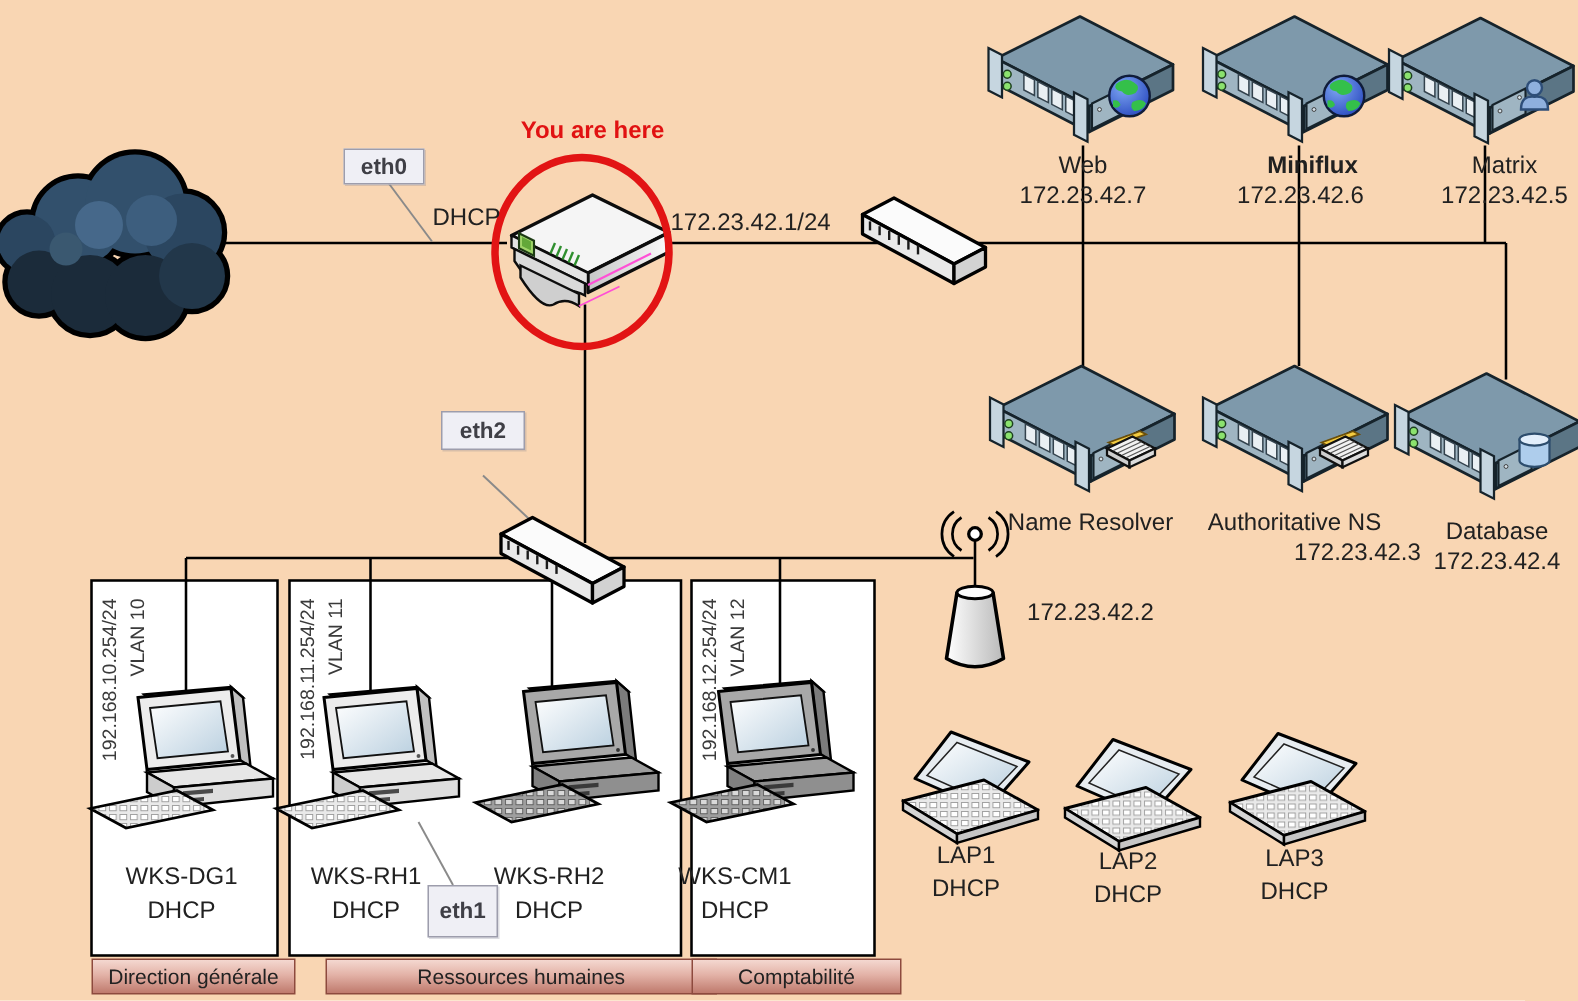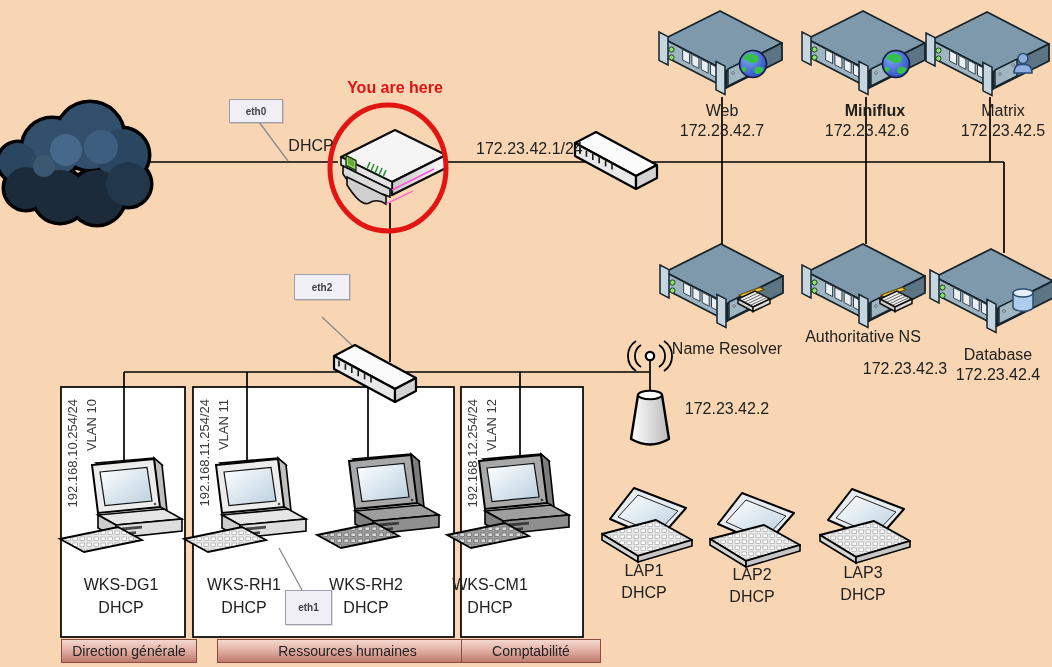--- a/index.html
+++ b/index.html
@@ -4,21 +4,21 @@
 <style>
   html,body{margin:0;padding:0;}
   .stage{position:relative;width:1052px;height:667px;background:#f9d6b3;overflow:hidden;
          font-family:"Liberation Sans",sans-serif;}
   .stage svg.art{position:absolute;left:0;top:0;}
   .t{position:absolute;font-size:16px;color:#212121;white-space:nowrap;
      transform:translateX(-50%);text-align:center;line-height:1.15;}
   .t.left{transform:none;text-align:left;}
   .marker{font-weight:bold;color:#e11212;}
   .ifbox{position:absolute;background:#efeff5;border:1.5px solid #9d9dac;color:#3f3f46;
-         font-weight:bold;font-size:10px;display:flex;align-items:center;justify-content:center;
+         font-weight:bold;font-size:15px;display:flex;align-items:center;justify-content:center;
          box-sizing:border-box;box-shadow:1px 1px 0 rgba(120,120,140,.25);}
   .vlabel{position:absolute;transform:rotate(-90deg);transform-origin:0 0;width:112px;
           font-size:13px;line-height:19px;color:#3a3a3a;text-align:right;white-space:nowrap;}
   .vlabel span{display:block;}
   .strip{position:absolute;height:24px;box-sizing:border-box;border:1.5px solid #8d4a3e;
          background:linear-gradient(#f4d8d0,#e3b2a7 45%,#bf7a6d);display:flex;align-items:center;
          justify-content:center;font-size:14px;color:#222;}
 </style>
 </head>
 <body>
@@ -278,31 +278,31 @@
   </g>
   <use href="#sym-cone" x="629" y="389"></use>
 </svg>
 
 <div class="ifbox" style="left:229px;top:99px;width:54px;height:24px;">eth0</div>
 <div class="ifbox" style="left:294px;top:274px;width:56px;height:26px;">eth2</div>
 <div class="ifbox" style="left:285px;top:590px;width:47px;height:35px;">eth1</div>
 
 <div class="t marker" style="left:395px;top:79px;">You are here</div>
 <div class="t" style="left:311px;top:137px;">DHCP</div>
-<div class="t left" style="left:447px;top:140px;padding-left:29px;">172.23.42.1/24</div>
+<div class="t left" style="left:447px;top:140px;">172.23.42.1/24</div>
 
 <div class="t" style="left:722px;top:102px;">Web</div>
 <div class="t" style="left:722px;top:122px;">172.23.42.7</div>
 <div class="t" style="left:875px;top:102px;font-weight:bold;">Miniflux</div>
 <div class="t" style="left:867px;top:122px;">172.23.42.6</div>
 <div class="t" style="left:1003px;top:102px;">Matrix</div>
 <div class="t" style="left:1003px;top:122px;">172.23.42.5</div>
 <div class="t" style="left:727px;top:340px;">Name Resolver</div>
 <div class="t" style="left:727px;top:360px;margin-top:40px;">172.23.42.2</div>
-<div class="t" style="left:863px;top:328px;">Authoritative NS</div>
+<div class="t" style="left:863px;top:340px;">Authoritative NS</div>
 <div class="t" style="left:905px;top:360px;">172.23.42.3</div>
 <div class="t" style="left:998px;top:346px;">Database</div>
 <div class="t" style="left:998px;top:366px;">172.23.42.4</div>
 
 <div class="vlabel" style="left:63px;top:511px;">
   <span>192.168.10.254/24</span>
   <span>VLAN 10</span>
 </div>
 <div class="vlabel" style="left:195px;top:511px;">
   <span>192.168.11.254/24</span>

